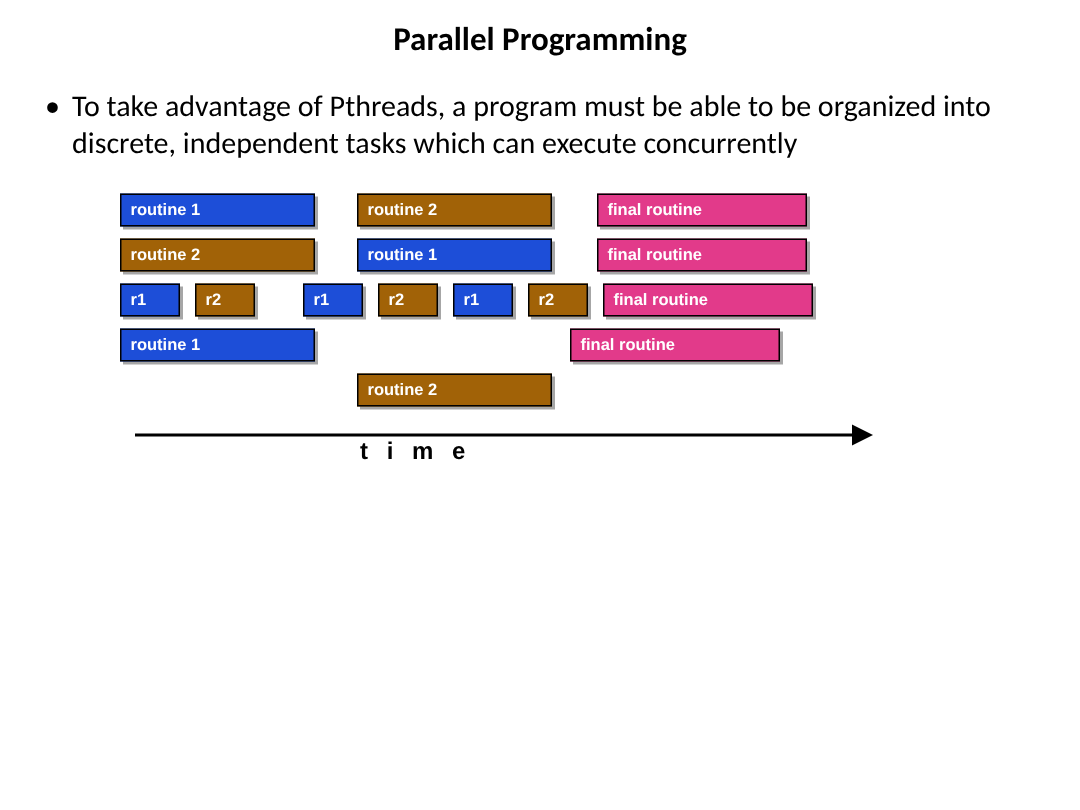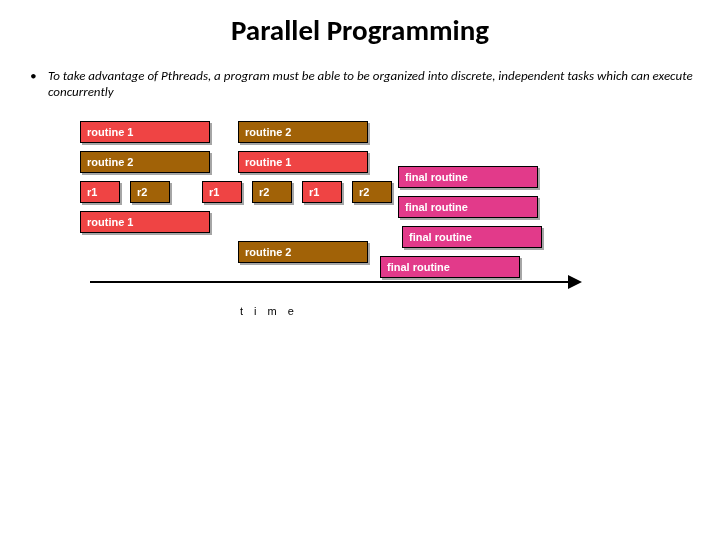--- a/index.html
+++ b/index.html
@@ -6,35 +6,34 @@
   body {
     width: 720px;
     height: 540px;
     background: #fff;
     font-family: Calibri, Arial, sans-serif;
     color: #000;
     padding: 12px 20px;
   }
   .title {
     text-align: center;
-    font-size: 29px;
+    font-size: 22px;
     font-weight: bold;
     margin-bottom: 20px;
   }
   .bullets {
     list-style: none;
     padding-left: 28px;
     margin-bottom: 18px;
   }
   .bullets li {
-    font-size: 13px;
+    font-size: 20px;
     line-height: 1.25;
     position: relative;
     margin-bottom: 6px;
-    font-style: italic;
   }
   .bullets li::before {
     content: "•";
     position: absolute;
     left: -18px;
     top: 0;
   }
   .chart {
     margin-left: 60px;
     position: relative;
@@ -51,23 +50,23 @@
     border: 1px solid #000;
     box-shadow: 2px 2px 0 rgba(0,0,0,0.35);
     display: flex;
     align-items: center;
     padding-left: 6px;
     font-family: Verdana, Arial, sans-serif;
     font-size: 11px;
     font-weight: bold;
     color: #fff;
   }
-  .blue   { background: #ef4444; }
+  .blue   { background: #1d4ed8; }
   .purple { background: #a16207; }
-  .pink   { background: #e23a8a; margin-top: 45px; }
+  .pink   { background: #e23a8a; }
   .arrow-wrap {
     position: relative;
     height: 34px;
     margin-top: 8px;
   }
   .arrow-line {
     position: absolute;
     left: 10px;
     top: 4px;
     width: 480px;
@@ -79,24 +78,24 @@
     left: 488px;
     top: -2px;
     width: 0; height: 0;
     border-left: 14px solid #000;
     border-top: 7px solid transparent;
     border-bottom: 7px solid transparent;
   }
   .time-label {
     position: absolute;
     left: 160px;
-    top: 28px;
+    top: 8px;
     font-family: Verdana, Arial, sans-serif;
-    font-size: 11px;
-    font-weight: normal;
+    font-size: 16px;
+    font-weight: bold;
     letter-spacing: 4px;
     color: #000;
   }
 </style>
 </head>
 <body>
 
 <div class="title">Parallel Programming</div>
 
 <ul class="bullets">

